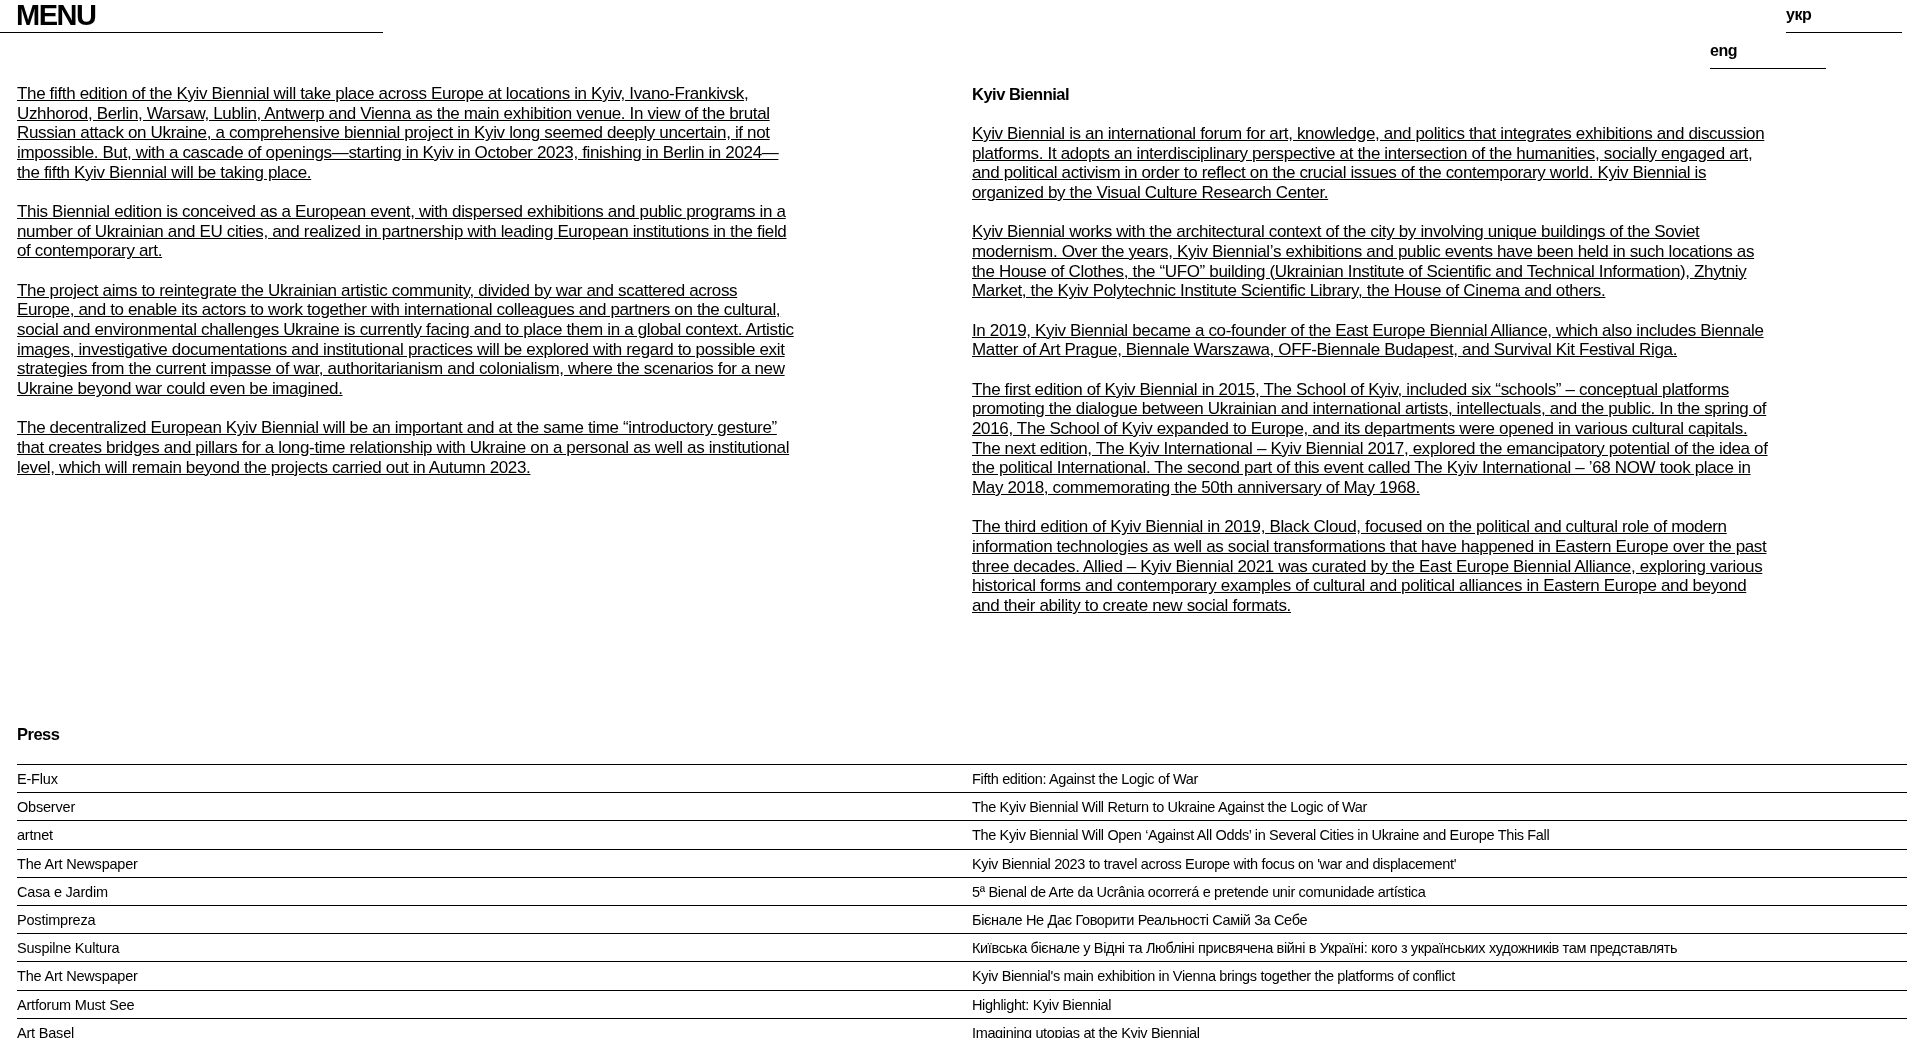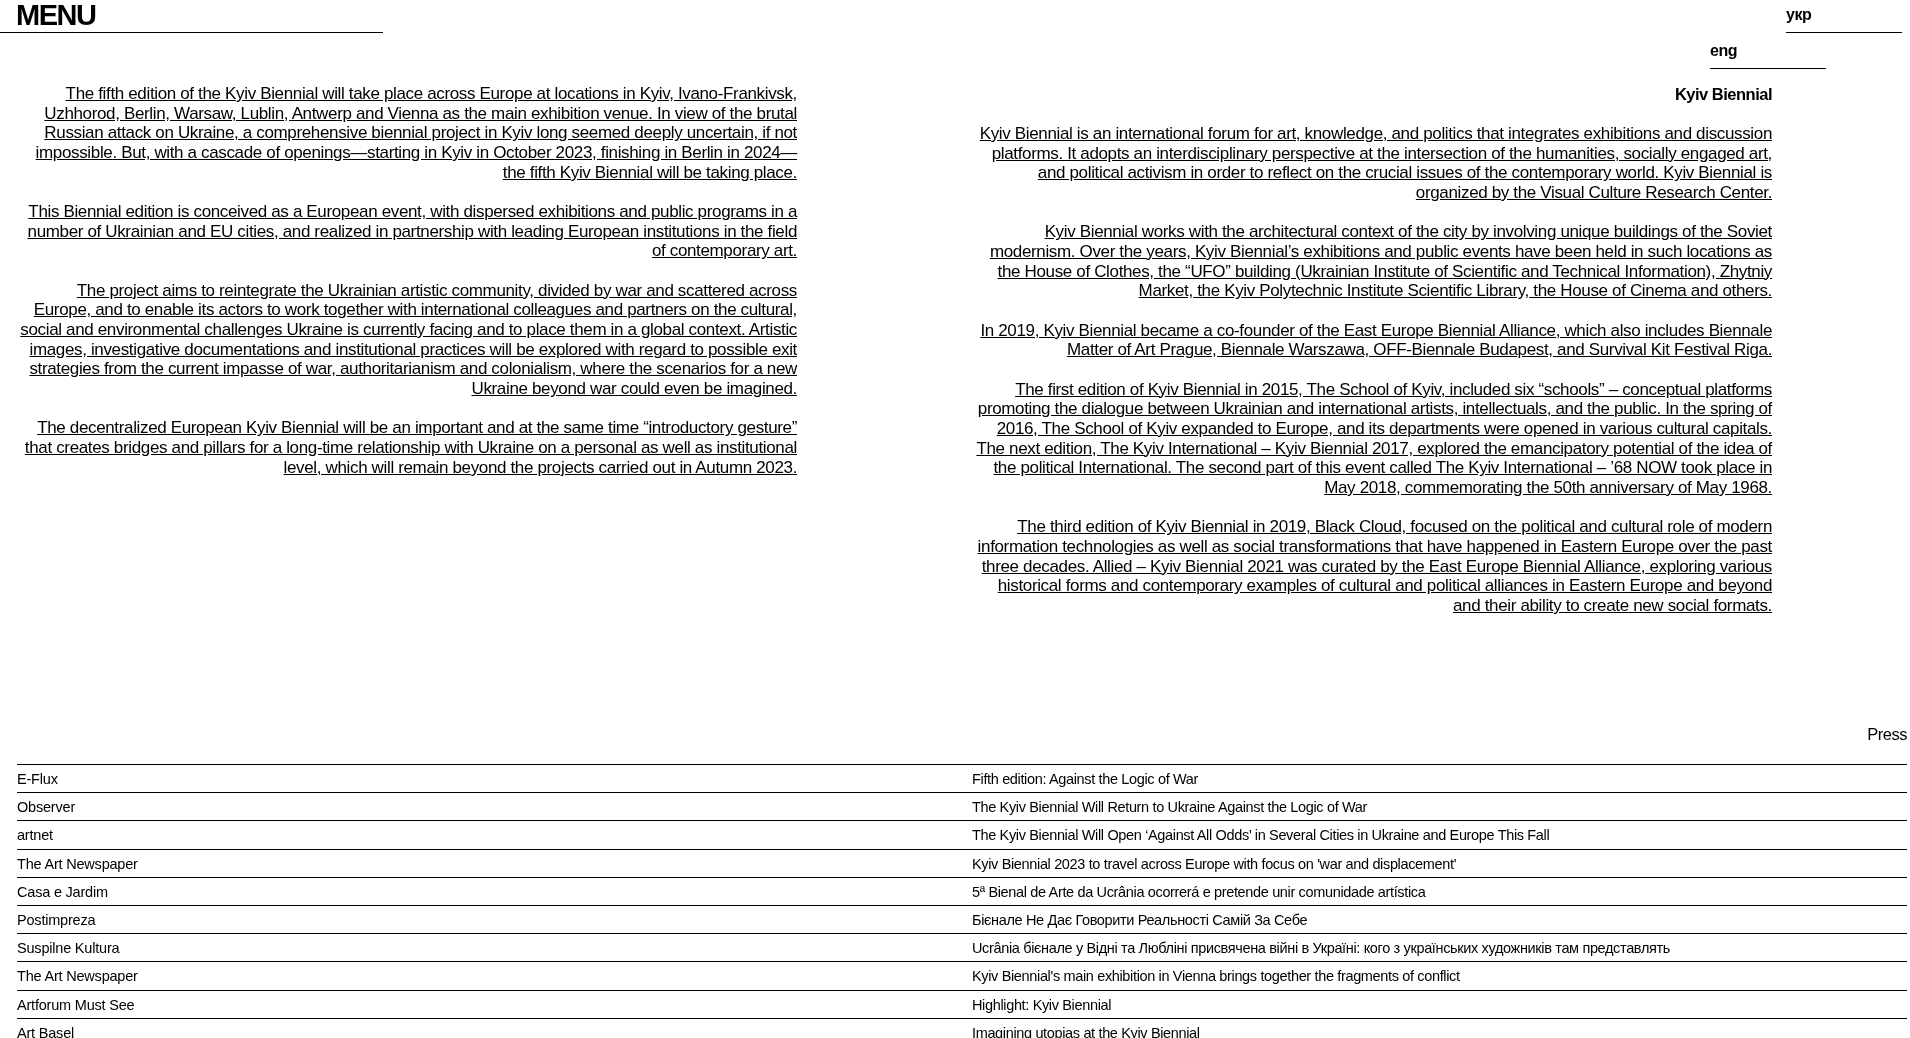--- a/index.html
+++ b/index.html
@@ -1,15 +1,15 @@
 <!DOCTYPE html>
 <html><head>
   <meta charset="utf-8">
   <style>
-    * { box-sizing: border-box; margin: 0; padding: 0; text-align: right; }
+    * { box-sizing: border-box; margin: 0; padding: 0; }
     html, body {
       width: 1910px; height: 1038px; overflow: hidden;
       background: #ffffff; color: #000000;
       font-family: "Liberation Sans", sans-serif;
     }
     .header { position: absolute; top: 0; left: 0; width: 1910px; height: 40px; }
     .menu-btn {
       position: absolute; left: 0; top: 0; width: 383px; height: 33px;
       border-bottom: 1.5px solid #000; cursor: pointer;
     }
@@ -38,21 +38,21 @@
     .para {
       font-size: 17px; line-height: 19.7px; letter-spacing: -0.35px;
       margin-bottom: 19.5px;
       text-decoration: underline;
     }
     .col-left .para { width: 780px; }
     .col-right .para { width: 800px; }
 
     .press { position: absolute; left: 17px; top: 724px; width: 1890px; }
     .press-title {
-      font-size: 16.5px; font-weight: normal; letter-spacing: -0.5px;
+      font-size: 16.5px; font-weight: bold; letter-spacing: -0.5px;
       line-height: 20px; height: 40px;
     }
     .press-list { border-top: 1.2px solid #000; width: 1890px; }
     .press-row {
       position: relative; height: 28.2px;
       border-bottom: 1.2px solid #000; cursor: pointer;
     }
     .press-row:last-child { border-bottom: none; }
     .press-source {
       position: absolute; left: 0; top: 5px;
@@ -117,25 +117,25 @@
     <div class="press-row">
       <span class="press-source">Casa e Jardim</span>
       <span class="press-headline">5ª Bienal de Arte da Ucrânia ocorrerá e pretende unir comunidade artística</span>
     </div>
     <div class="press-row">
       <span class="press-source">Postimpreza</span>
       <span class="press-headline">Бієнале Не Дає Говорити Реальності Самій За Себе</span>
     </div>
     <div class="press-row">
       <span class="press-source">Suspilne Kultura</span>
-      <span class="press-headline">Ucrânia бієнале у Відні та Любліні присвячена війні в Україні: кого з українських художників там представлять</span>
+      <span class="press-headline">Київська бієнале у Відні та Любліні присвячена війні в Україні: кого з українських художників там представлять</span>
     </div>
     <div class="press-row">
       <span class="press-source">The Art Newspaper</span>
-      <span class="press-headline">Kyiv Biennial's main exhibition in Vienna brings together the fragments of conflict</span>
+      <span class="press-headline">Kyiv Biennial's main exhibition in Vienna brings together the platforms of conflict</span>
     </div>
     <div class="press-row">
       <span class="press-source">Artforum Must See</span>
       <span class="press-headline">Highlight: Kyiv Biennial</span>
     </div>
     <div class="press-row">
       <span class="press-source">Art Basel</span>
       <span class="press-headline">Imagining utopias at the Kyiv Biennial</span>
     </div>
   </div>

